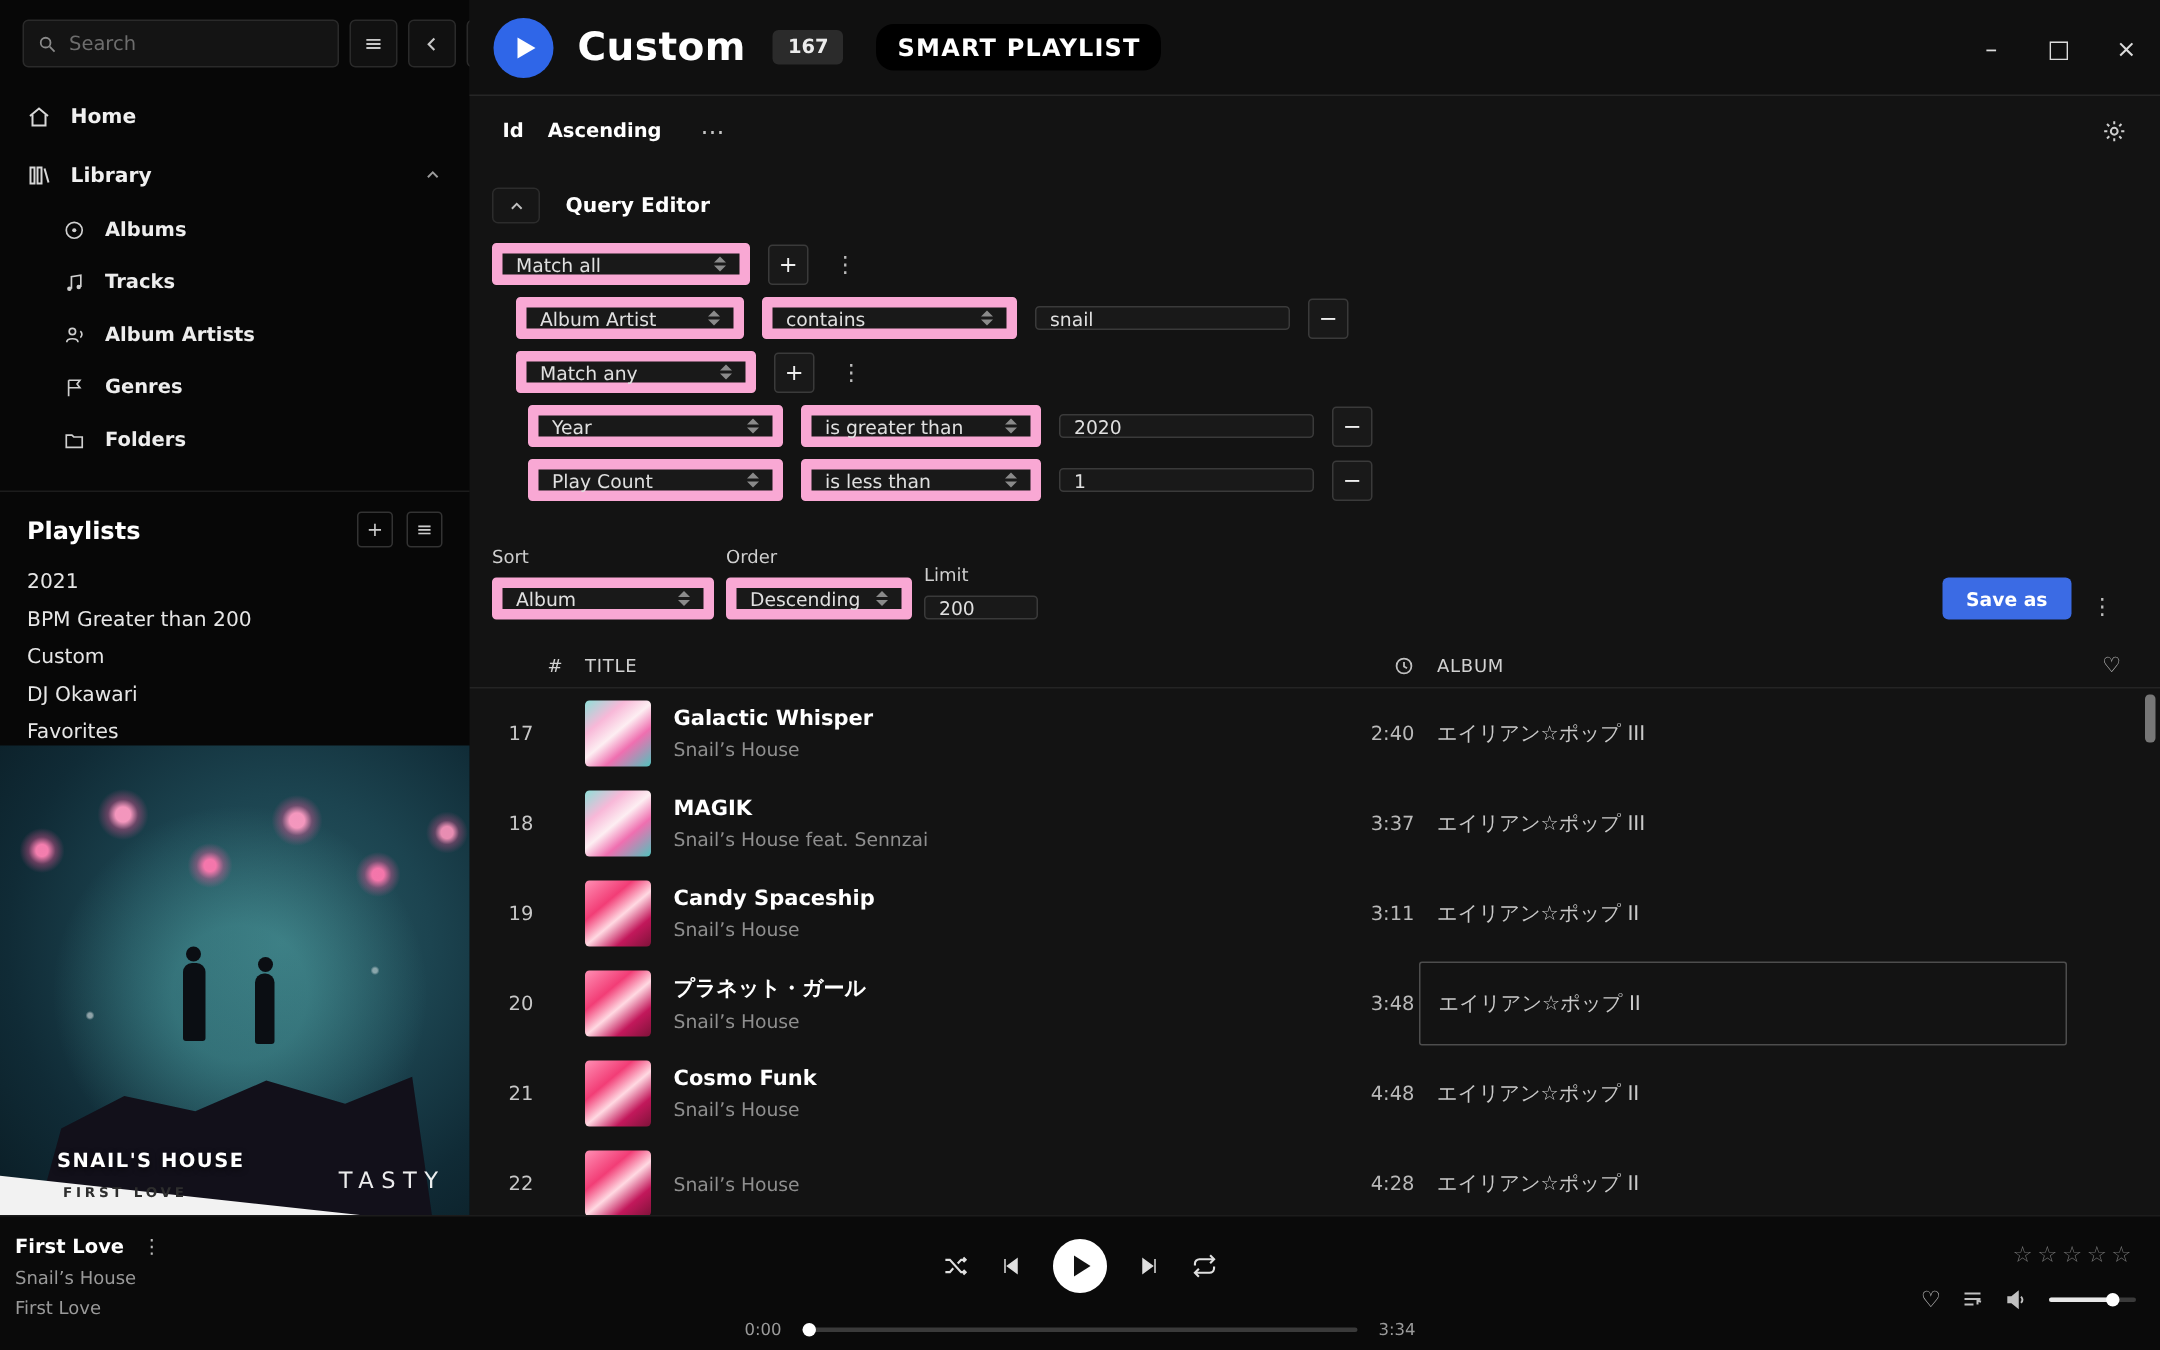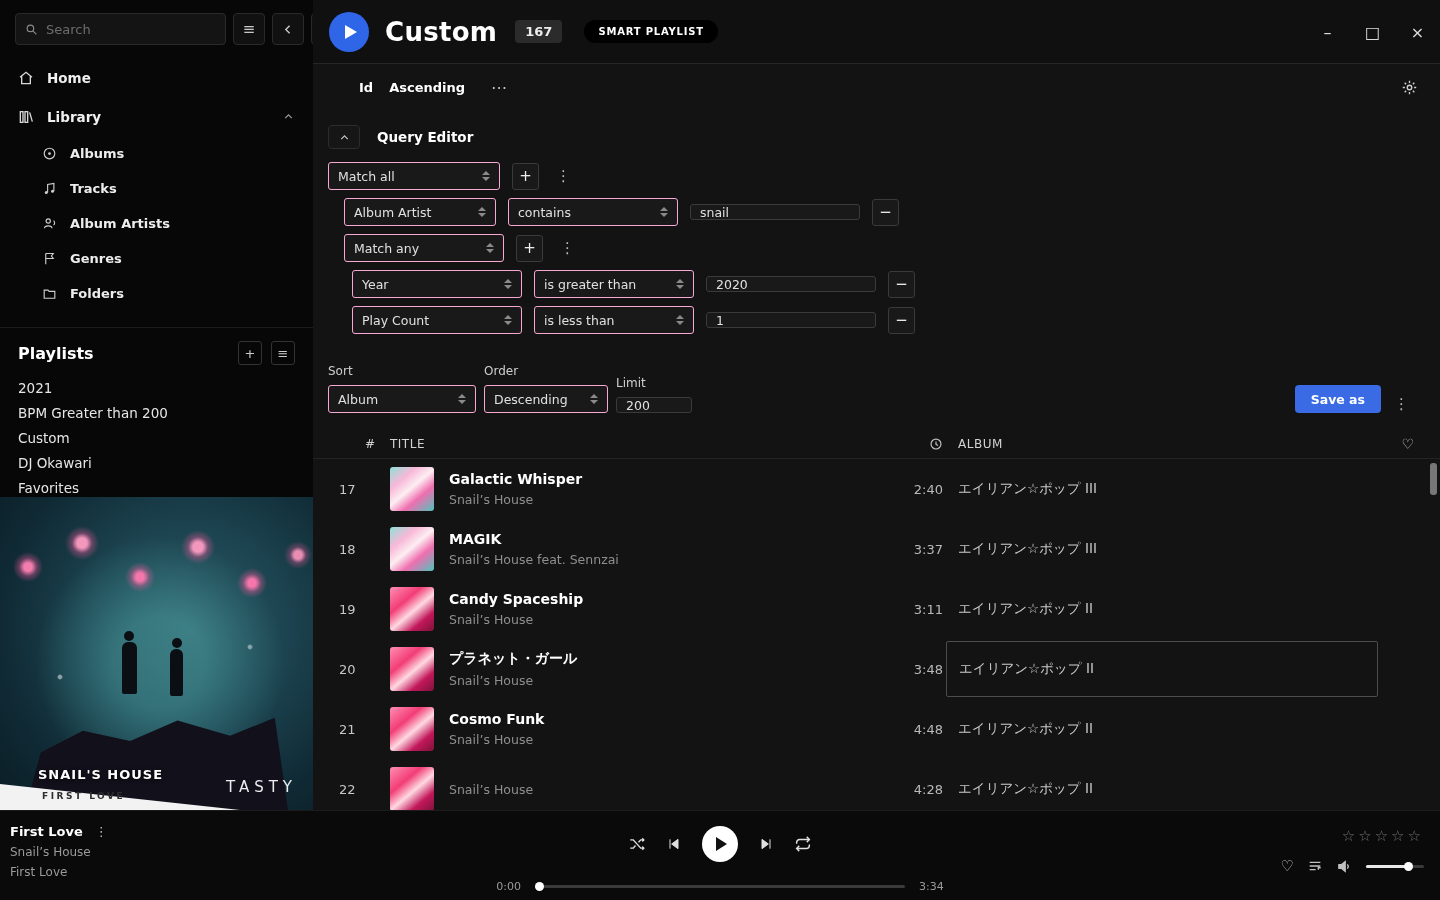--- a/index.html
+++ b/index.html
@@ -52,39 +52,39 @@
   .art-title { position:absolute; left:42px; bottom:9px; font-size:9px; letter-spacing:2.5px; color:#2e2e2e; font-weight:bold; }
   .art-mark { position:absolute; right:16px; bottom:14px; font-size:15px; letter-spacing:5px; color:#fff; opacity:.92; }
 
   
   .main { flex:1; display:flex; flex-direction:column; background:#131313; min-width:0; }
   .mhead { height:64px; flex:0 0 64px; display:flex; align-items:center; padding-left:16px; background:#101010; border-bottom:1px solid #262626; position:relative; }
   .playbtn { width:40px; height:40px; border-radius:50%; background:#2f66e8; border:none; display:flex; align-items:center; justify-content:center; }
   .playbtn .tri { width:0; height:0; border-left:12px solid #fff; border-top:7px solid transparent; border-bottom:7px solid transparent; margin-left:3px; }
   .mhead h1 { font-size:26px; font-weight:bold; margin-left:16px; letter-spacing:.3px; }
   .count { background:#2b2b2b; border-radius:4px; padding:4px 10px; font-size:13px; font-weight:bold; margin-left:18px; color:#ececec; }
-  .pill { background:#000; border-radius:12px; padding:6px 14px; font-size:10px; font-weight:bold; letter-spacing:.8px; margin-left:22px; }
+  .pill { background:#000; border-radius:12px; padding:6px 14px; font-size:16px; font-weight:bold; letter-spacing:.8px; margin-left:22px; }
   .wctrl { position:absolute; right:0; top:0; height:64px; display:flex; align-items:center; }
   .wctrl button { width:45px; height:64px; background:none; border:none; color:#dcdcdc; font-size:16px; }
 
   .toolbar { height:46px; flex:0 0 46px; display:flex; align-items:center; padding:0 22px; position:relative; }
-  .tb-field { font-weight:bold; font-size:13px; cursor:pointer;margin-left:24px; }
+  .tb-field { font-weight:bold; font-size:13px; cursor:pointer; }
   .tb-dir { margin-left:16px; font-size:13px; font-weight:bold; cursor:pointer; }
   .tb-more { margin-left:26px; font-size:16px; color:#c5c5c5; cursor:pointer; }
   .tb-gear { position:absolute; right:22px; background:none; border:none; }
 
   
   .qe { padding:10px 20px 0 15px; }
   .qe-head { display:flex; align-items:center; gap:17px; height:34px; margin-bottom:8px; }
   .collapse-btn { width:32px; height:24px; background:#161616; border:1px solid #2c2c2c; border-radius:4px; display:flex; align-items:center; justify-content:center; }
   .qe-title { font-size:13.5px; font-weight:bold; }
   .qe-row { display:flex; align-items:center; gap:12px; margin-bottom:8px; }
   .ind1 { margin-left:16px; }
   .ind2 { margin-left:24px; }
-  .select { height:28px; background:#191919; border:1px solid #f9a8d4; border-radius:3px; display:flex; align-items:center; justify-content:space-between; padding:0 9px; font-size:12.5px; color:#e0e0e0; cursor:pointer; }
+  .select { height:28px; background:#191919; border:7px solid #f9a8d4; border-radius:3px; display:flex; align-items:center; justify-content:space-between; padding:0 9px; font-size:12.5px; color:#e0e0e0; cursor:pointer; }
   .caret { display:inline-flex; flex-direction:column; gap:2px; margin-left:8px; }
   .caret i { display:block; width:0; height:0; border-left:4px solid transparent; border-right:4px solid transparent; }
   .caret i.up { border-bottom:4px solid #8a8a8a; }
   .caret i.dn { border-top:4px solid #8a8a8a; }
   .tinput { height:16px; background:#191919; border:1px solid #3a3a3a; border-radius:3px; padding:0 9px; font-size:12.5px; color:#e0e0e0; font-family:inherit; outline:none; }
   .sqbtn { width:27px; height:27px; background:#191919; border:1px solid #3a3a3a; border-radius:3px; color:#eee; font-size:15px; display:flex; align-items:center; justify-content:center; }
   .kebab { background:none; border:none; color:#bbb; font-size:15px; padding:0 5px; }
   .w172{width:172px} .w152{width:152px} .w170{width:170px} .w160{width:160px}
   .w148{width:148px} .w124{width:124px} .w76{width:76px}
   .qe-sort { display:flex; align-items:flex-end; gap:8px; margin-top:30px; margin-bottom:16px; padding-right:6px; }

